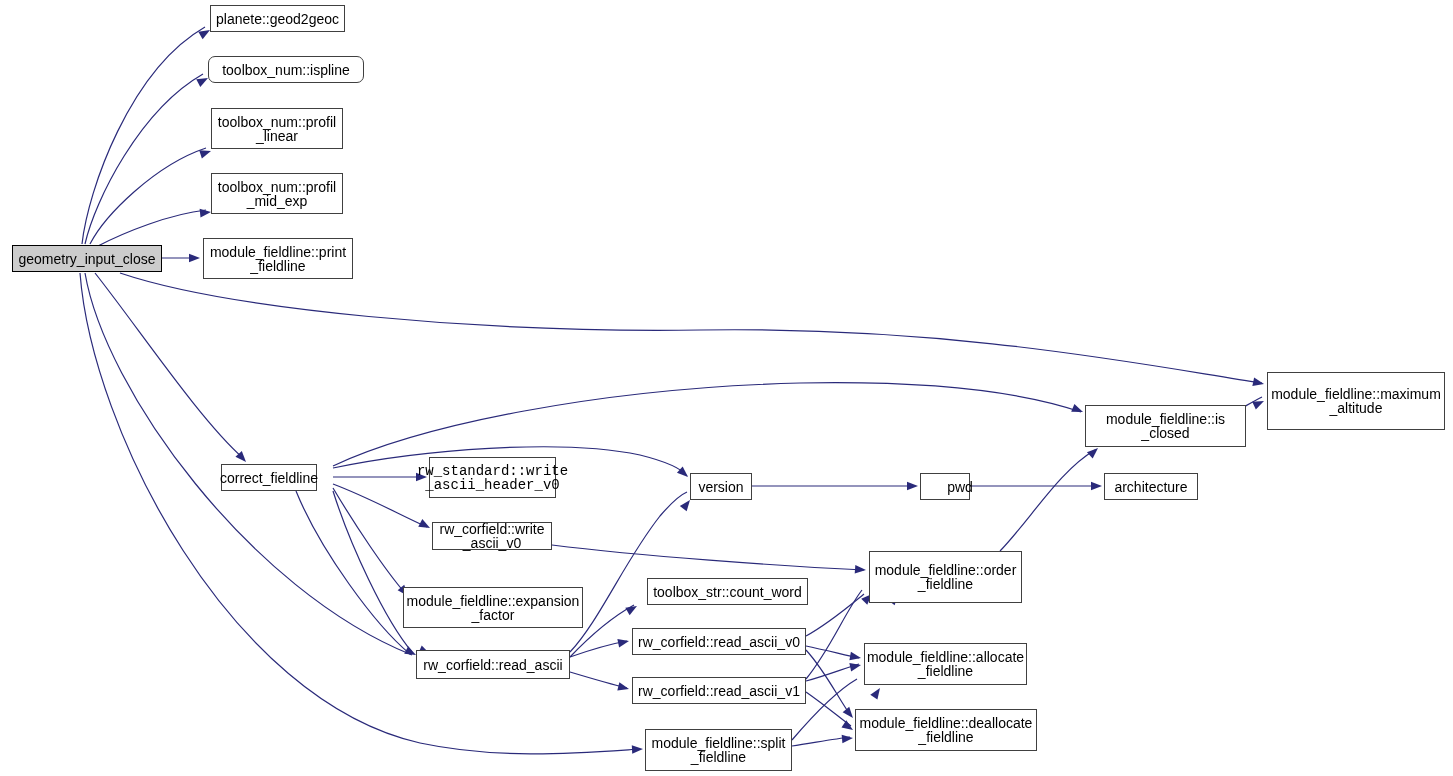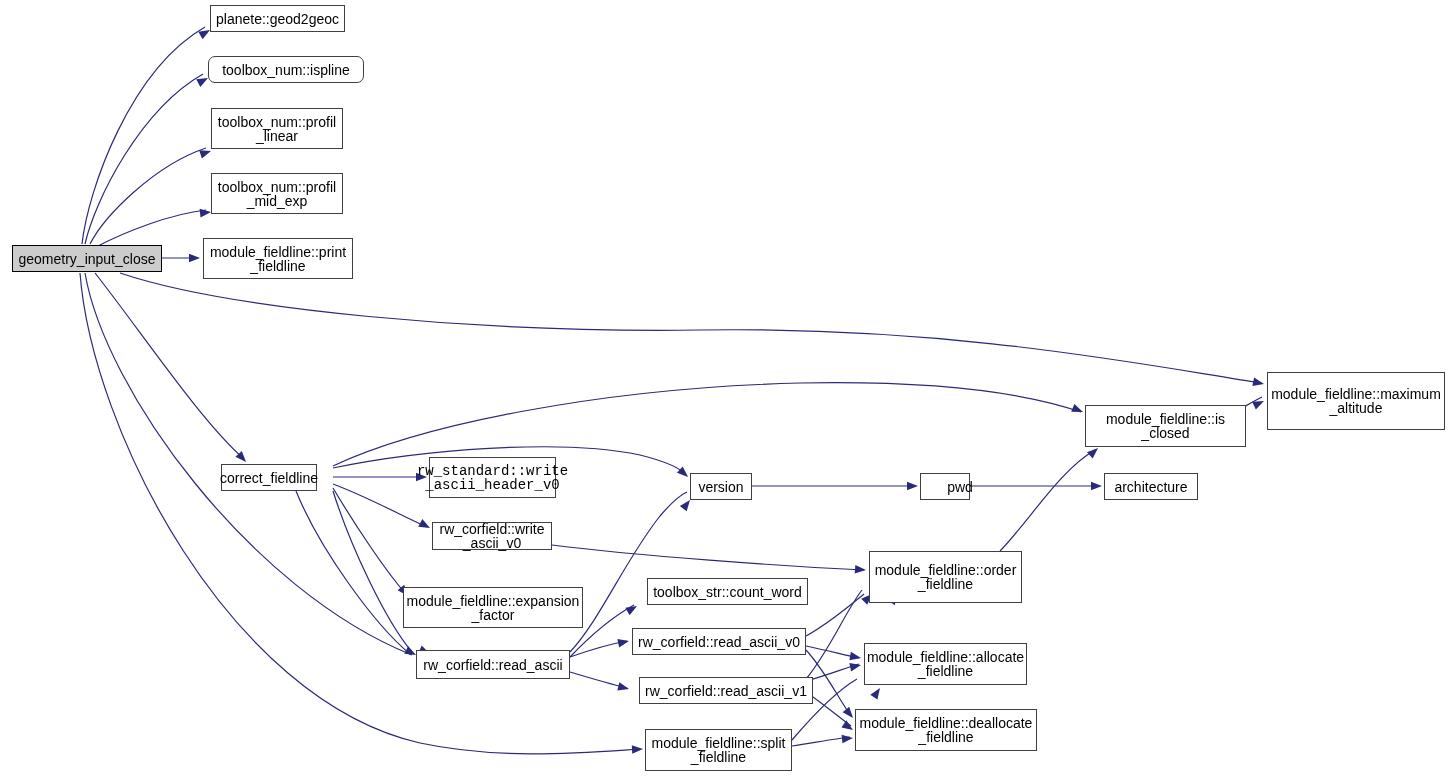--- a/index.html
+++ b/index.html
@@ -101,21 +101,21 @@
       <div class="nodebox" style="left: 429px; top: 457px; width: 127px; height: 41px; font-family: Liberation Mono, monospace;">rw_standard::write
 _ascii_header_v0</div>
       <div class="nodebox" style="left: 432px; top: 522px; width: 120px; height: 28px;">rw_corfield::write
 _ascii_v0</div>
       <div class="nodebox" style="left: 403px; top: 587px; width: 180px; height: 41px;">module_fieldline::expansion
 _factor</div>
       <div class="nodebox" style="left: 416px; top: 650px; width: 154px; height: 29px;">rw_corfield::read_ascii</div>
       <div class="nodebox" style="left: 690px; top: 473px; width: 62px; height: 27px;">version</div>
       <div class="nodebox" style="left: 639px; top: 578px; width: 161px; height: 27px; margin-left: 8px;">toolbox_str::count_word</div>
       <div class="nodebox" style="left: 632px; top: 628px; width: 174px; height: 27px;">rw_corfield::read_ascii_v0</div>
-      <div class="nodebox" style="left: 632px; top: 677px; width: 174px; height: 27px; margin-left: 7px;">rw_corfield::read_ascii_v1</div>
+      <div class="nodebox" style="left: 632px; top: 677px; width: 174px; height: 27px;">rw_corfield::read_ascii_v1</div>
       <div class="nodebox" style="left: 645px; top: 729px; width: 147px; height: 42px;">module_fieldline::split
 _fieldline</div>
       <div class="nodebox" style="left: 920px; top: 473px; width: 50px; height: 27px; padding-left: 30px;">pwd</div>
       <div class="nodebox" style="left: 1104px; top: 473px; width: 94px; height: 27px;">architecture</div>
       <div class="nodebox" style="left: 869px; top: 551px; width: 153px; height: 52px;">module_fieldline::order
 _fieldline</div>
       <div class="nodebox" style="left: 864px; top: 643px; width: 163px; height: 42px;">module_fieldline::allocate
 _fieldline</div>
       <div class="nodebox" style="left: 855px; top: 709px; width: 182px; height: 42px;">module_fieldline::deallocate
 _fieldline</div>

